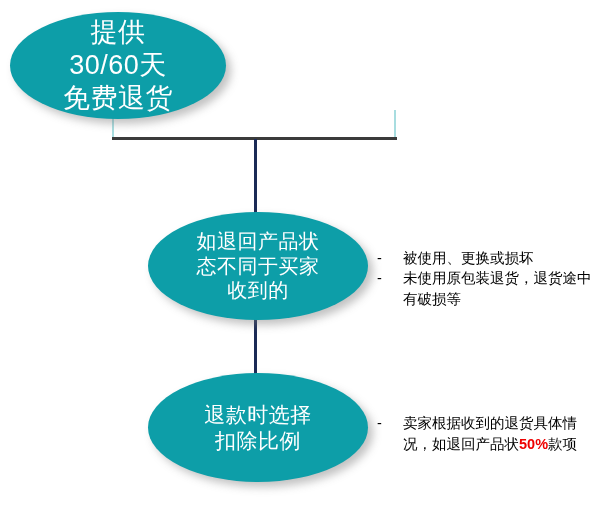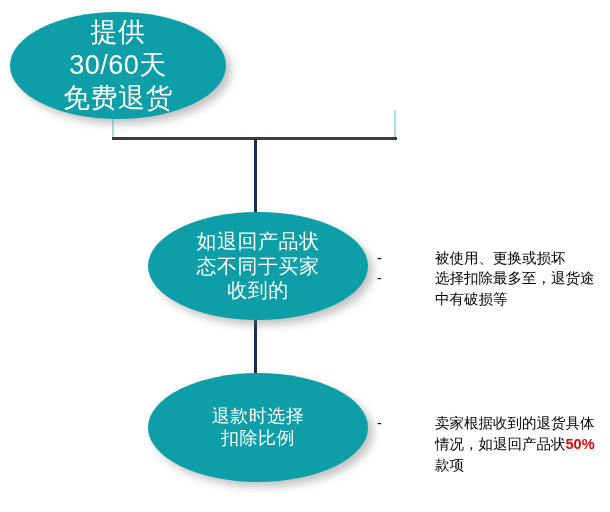--- a/index.html
+++ b/index.html
@@ -40,21 +40,21 @@
   }
 
   #node-free-return      { left: 10px;  top: 12px;  width: 216px; height: 107px; }
   #node-return-label     { left: 290px; top: 14px;  width: 216px; height: 105px; }
   #node-condition-差异   { left: 148px; top: 212px; width: 220px; height: 108px; }
   #node-deduction        { left: 148px; top: 373px; width: 220px; height: 109px; }
 
   #node-free-return  .node-label { font-size: 27px; }
   #node-return-label .node-label { font-size: 21px; }
   #node-condition-差异 .node-label { font-size: 20px; }
-  #node-deduction    .node-label { font-size: 18px; }
+  #node-deduction    .node-label { font-size: 21px; }
 
   
   .conn {
     position: absolute;
   }
   .conn-vert-light {
     width: 2px;
     background: #A8DDE0;
   }
   .conn-horiz-dark {
@@ -85,21 +85,20 @@
     line-height: 1.45;
   }
   .note-dash {
     width: 26px;
     flex: 0 0 26px;
     color: #000000;
     font-size: 14.5px;
   }
   .note-text {
     flex: 1 1 auto;
-    margin-left: 32px;
   }
   #note-condition-1 { left: 377px; top: 248px; width: 225px; }
   #note-condition-2 { left: 377px; top: 268px; width: 225px; }
   #note-deduction-1 { left: 377px; top: 413px; width: 225px; }
 
   .accent-50 {
     color: #EE0000;
     font-weight: bold;
     text-align: center;
   }
@@ -132,21 +131,21 @@
 扣除比例</span>
   </div>
 
   <div class="note" id="note-condition-1">
     <span class="note-dash">-</span>
     <span class="note-text">被使用、更换或损坏</span>
   </div>
 
   <div class="note" id="note-condition-2">
     <span class="note-dash">-</span>
-    <span class="note-text">选择扣除最多至，退货途中有破损等</span>
+    <span class="note-text">未使用原包装退货，退货途中有破损等</span>
   </div>
 
   <div class="note" id="note-deduction-1">
     <span class="note-dash">-</span>
     <span class="note-text"><span>卖家根据收到的退货具体情况，如退回产品状</span><span class="accent-50">50%</span><span>款项</span></span>
   </div>
 
 </div>
 
 </body></html>

